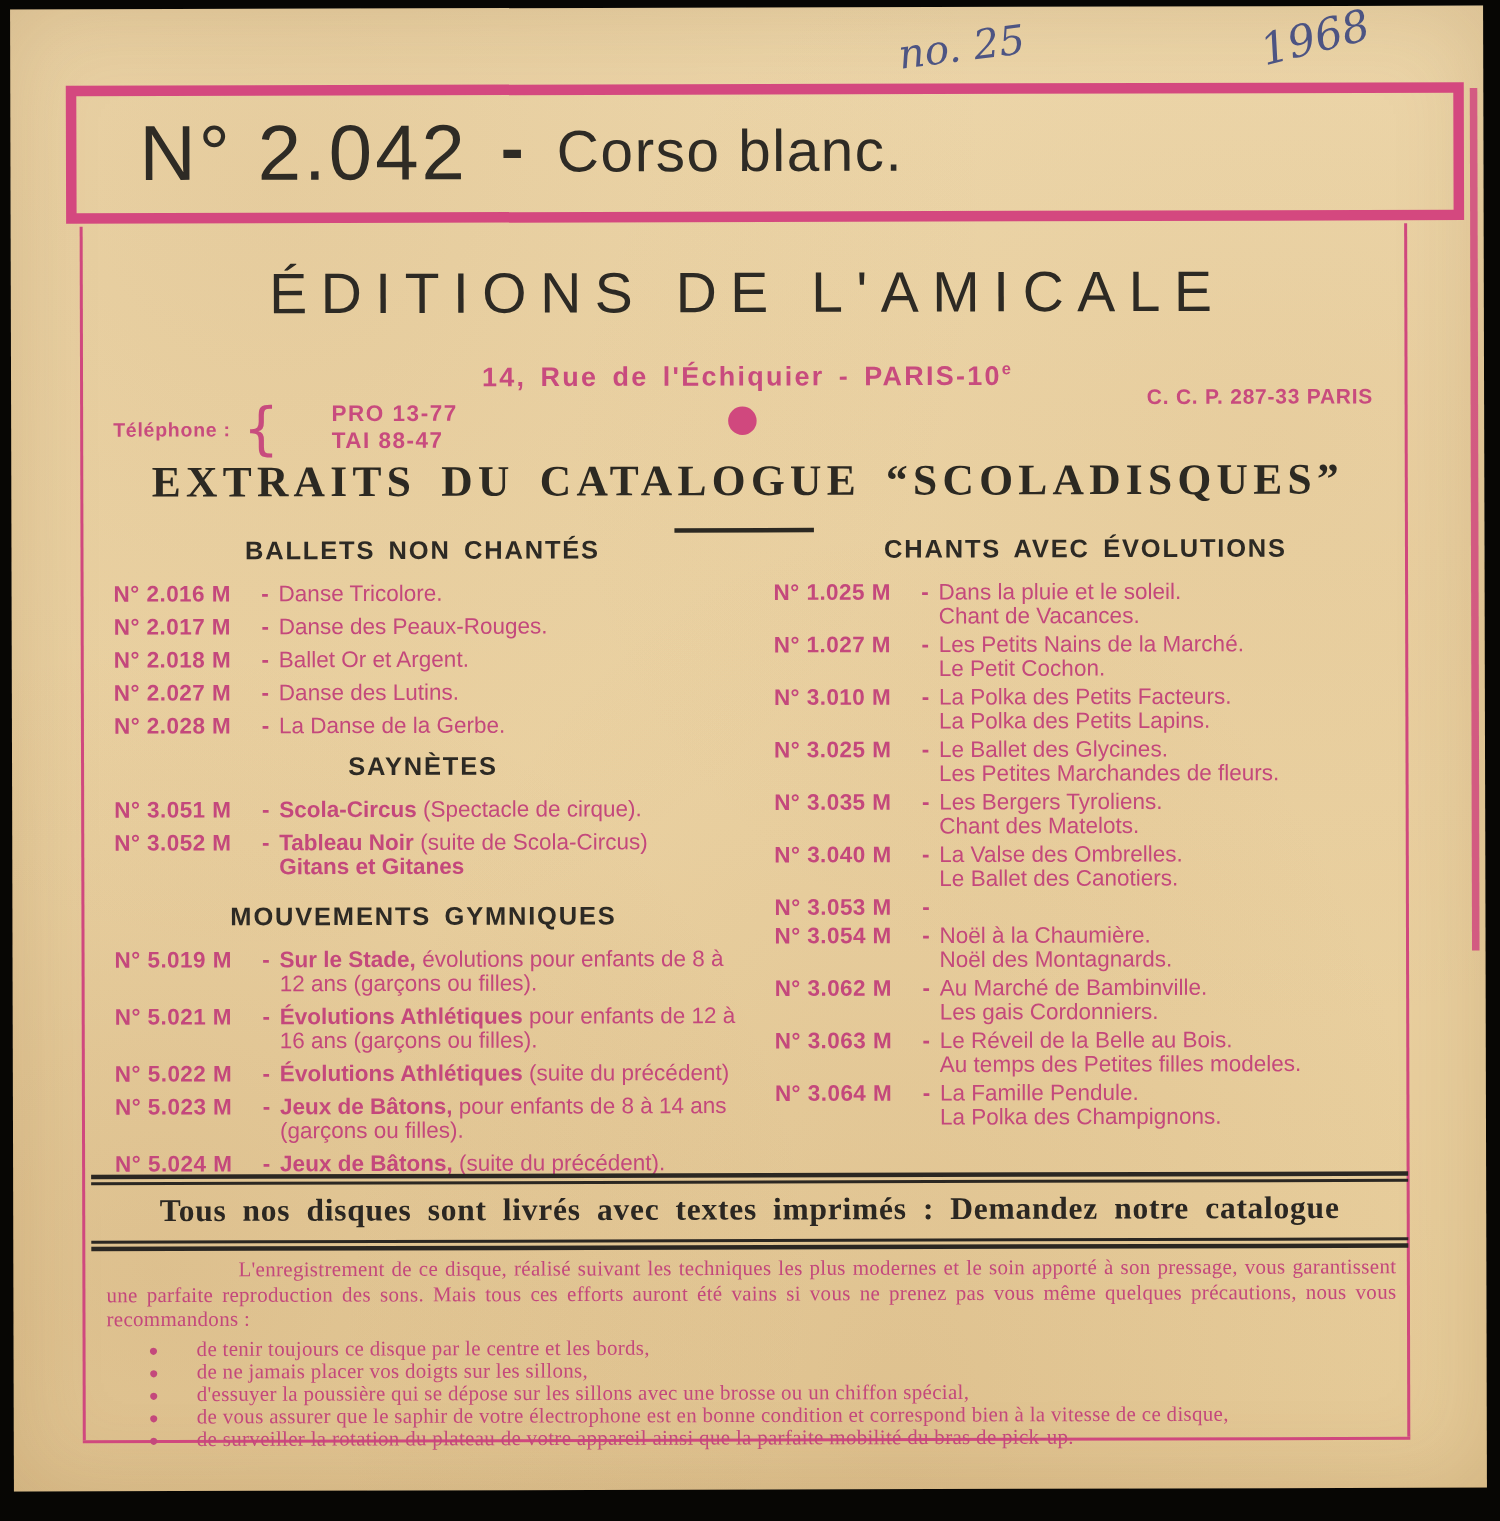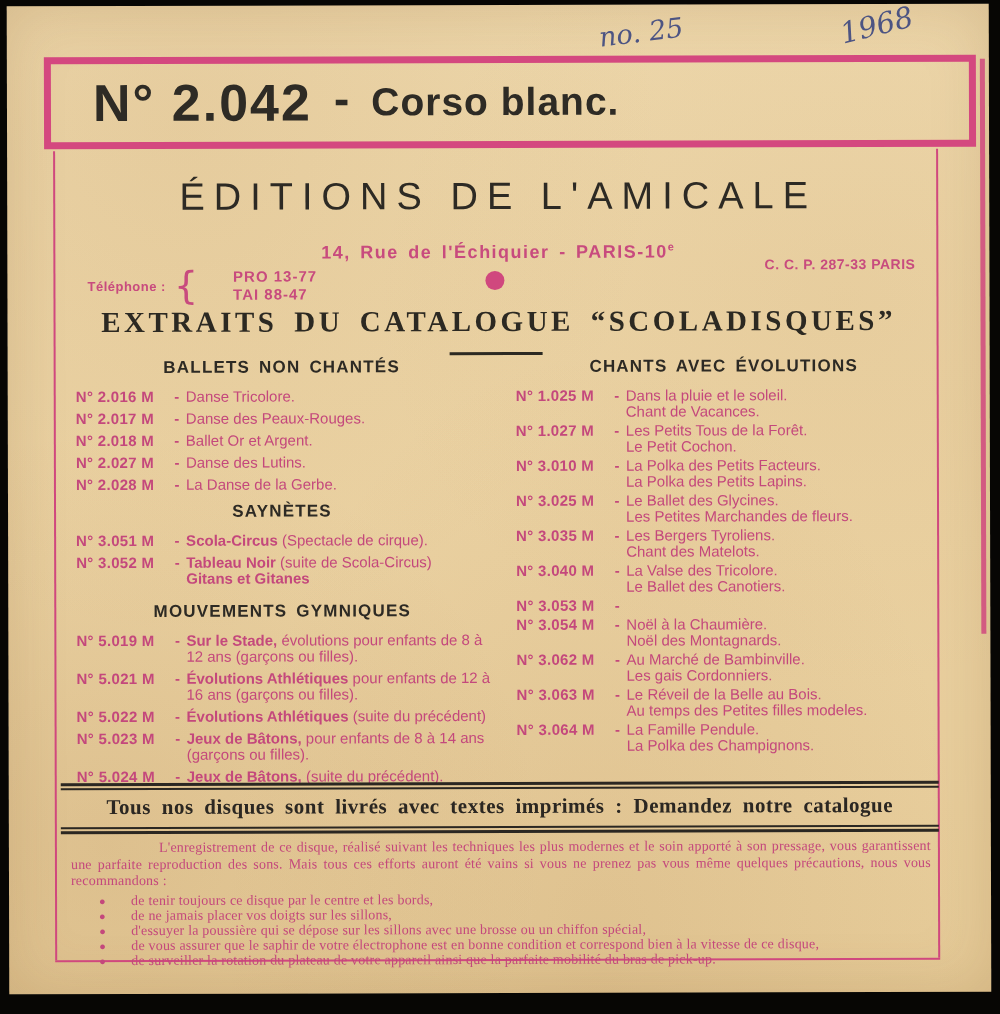--- a/index.html
+++ b/index.html
@@ -20,33 +20,33 @@
     box-shadow:inset 0 0 60px rgba(120,80,30,.18);
   }
   .hand{position:absolute;color:#38447f;font-family:"DejaVu Serif", serif;font-style:italic;opacity:.88;}
   .hand1{left:592px;top:12px;font-size:27px;transform:rotate(-7deg);}
   .hand2{left:833px;top:4px;font-size:29px;transform:rotate(-14deg);}
   .titlebox{
     position:absolute;left:37px;top:51px;width:876px;height:78px;
     border:7px solid #d4487f;
     display:flex;align-items:center;gap:22px;padding-left:42px;
   }
-  .title-num{font-size:52px;font-weight:bold;color:#2e2b25;letter-spacing:2px;}
+  .title-num{font-size:52px;font-weight:normal;color:#2e2b25;letter-spacing:2px;}
   .title-sep{font-size:46px;font-weight:bold;color:#2e2b25;position:relative;top:-4px;}
-  .title-name{font-size:39px;font-weight:bold;color:#2e2b25;letter-spacing:1px;}
+  .title-name{font-size:39px;font-weight:normal;color:#2e2b25;letter-spacing:1px;}
   .frame-l,.frame-r{position:absolute;width:2px;background:#d0487e;top:145px;height:809px;}
   .frame-l{left:46px;} .frame-r{left:929px;}
   .frame-b{position:absolute;left:46px;top:954px;width:885px;height:2px;background:#d0487e;}
   .edge-strip{position:absolute;left:973px;top:55px;width:5px;height:575px;background:#d0487e;opacity:.85;}
   .editions{position:absolute;left:0;top:170px;width:100%;text-align:center;
     font-size:38px;color:#2d2a24;letter-spacing:9px;font-weight:normal;}
   .address{position:absolute;left:0;top:236px;width:100%;text-align:center;
     font-size:18px;font-weight:bold;color:#c84b7e;letter-spacing:1.5px;word-spacing:3px;}
   .address sup{font-size:11px;}
-  .phone{position:absolute;left:80px;top:258px;display:flex;align-items:center;color:#c84b7e;}
+  .phone{position:absolute;left:68px;top:258px;display:flex;align-items:center;color:#c84b7e;}
   .phone-label{font-size:13px;font-weight:bold;letter-spacing:.5px;}
   .brace{font-size:38px;font-weight:normal;margin:0 6px 0 8px;font-family:"DejaVu Sans", sans-serif;color:#c84b7e;}
   .phone-lines{font-size:15px;font-weight:bold;line-height:18px;letter-spacing:1px;margin-left:29px;}
   .centerdot{position:absolute;left:478px;top:266px;width:19px;height:19px;border-radius:50%;background:#d0487e;}
   .ccp{position:absolute;left:680px;top:252px;width:228px;text-align:right;
     font-size:14px;font-weight:bold;color:#c84b7e;letter-spacing:.5px;}
   .extraits{position:absolute;left:0;top:300px;width:100%;text-align:center;
     font-family:"Liberation Serif", serif;font-weight:bold;font-size:29px;color:#2c2922;
     letter-spacing:3.5px;word-spacing:6px;}
   .extraits-underline{position:absolute;left:442px;top:347px;width:93px;height:3px;background:#2c2922;}
@@ -227,21 +227,21 @@
           <span class="dashsep">-</span>
           <span class="itemlines">
             <div><span>Dans la pluie et le soleil.</span></div>
             <div><span>Chant de Vacances.</span></div>
           </span>
         </div>
         <div class="cat-item">
           <span class="num">N° 1.027 M</span>
           <span class="dashsep">-</span>
           <span class="itemlines">
-            <div><span>Les Petits Tous de la Forêt.</span></div>
+            <div><span>Les Petits Nains de la Marché.</span></div>
             <div><span>Le Petit Cochon.</span></div>
           </span>
         </div>
         <div class="cat-item">
           <span class="num">N° 3.010 M</span>
           <span class="dashsep">-</span>
           <span class="itemlines">
             <div><span>La Polka des Petits Facteurs.</span></div>
             <div><span>La Polka des Petits Lapins.</span></div>
           </span>
@@ -259,21 +259,21 @@
           <span class="dashsep">-</span>
           <span class="itemlines">
             <div><span>Les Bergers Tyroliens.</span></div>
             <div><span>Chant des Matelots.</span></div>
           </span>
         </div>
         <div class="cat-item">
           <span class="num">N° 3.040 M</span>
           <span class="dashsep">-</span>
           <span class="itemlines">
-            <div><span>La Valse des Tricolore.</span></div>
+            <div><span>La Valse des Ombrelles.</span></div>
             <div><span>Le Ballet des Canotiers.</span></div>
           </span>
         </div>
         <div class="cat-item">
           <span class="num">N° 3.053 M</span>
           <span class="dashsep">-</span>
         </div>
         <div class="cat-item">
           <span class="num">N° 3.054 M</span>
           <span class="dashsep">-</span>

